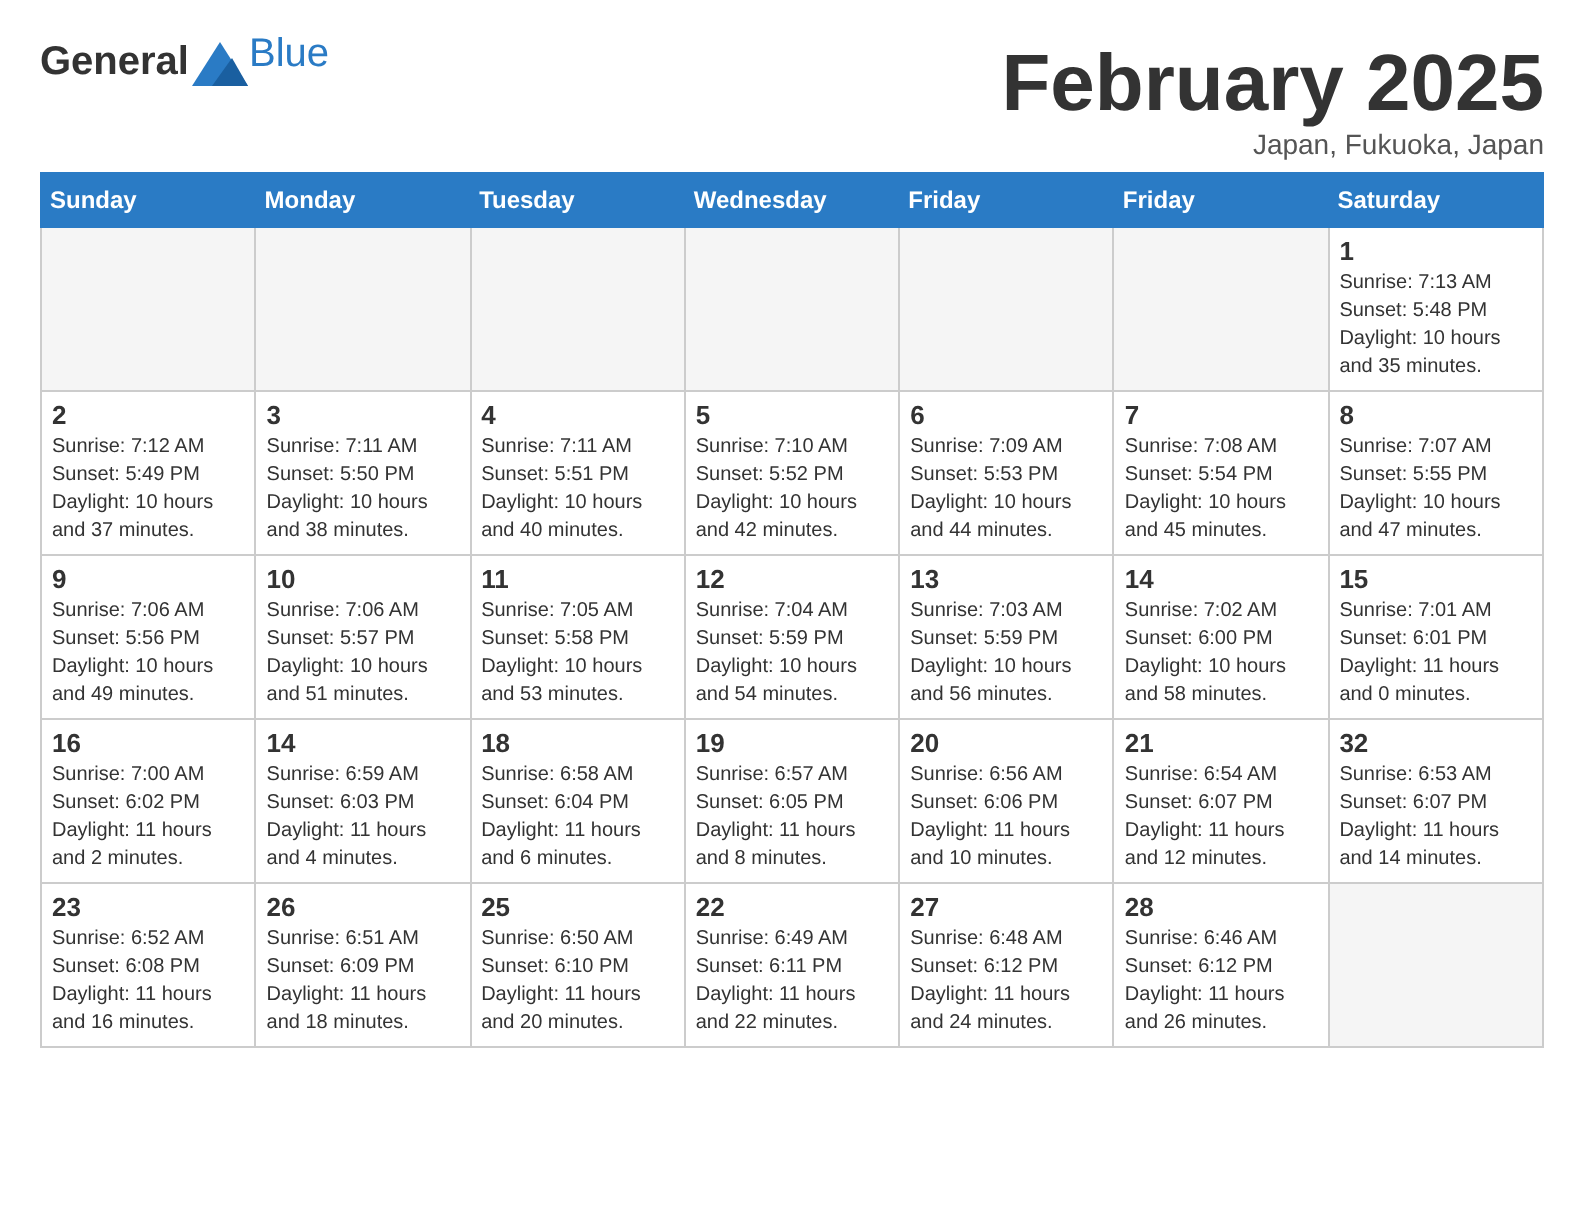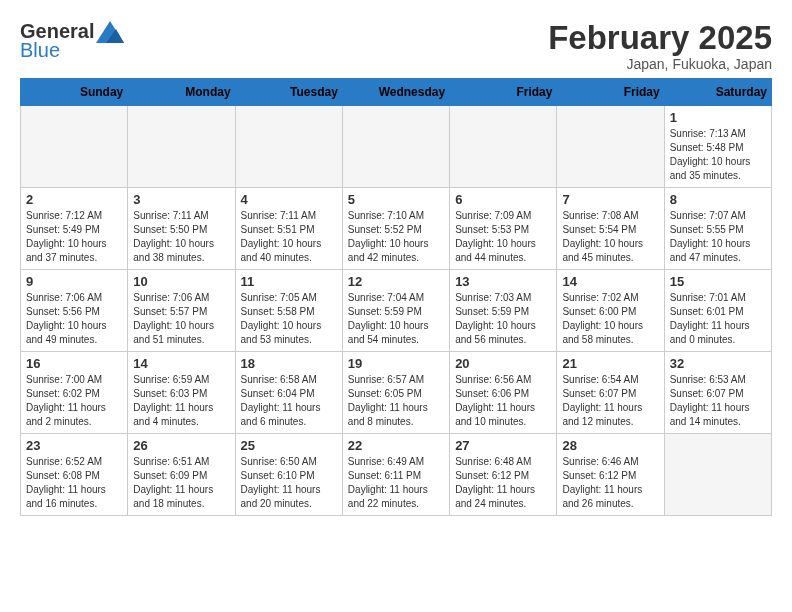--- a/index.html
+++ b/index.html
@@ -11,48 +11,48 @@
       padding: 20px;
     }
     .header {
       display: flex;
       justify-content: space-between;
       align-items: flex-start;
       margin-bottom: 4px;
     }
     .logo {
       display: flex;
-      flex-direction: column;
+      flex-direction: row;
       align-items: flex-start;
     }
     .title-block {
       text-align: right;
     }
     .calendar-title {
-      font-size: 33px;
+      font-size: 40px;
       font-weight: bold;
       color: #333;
       line-height: 1.1;
     }
     .calendar-subtitle {
       font-size: 14px;
       color: #555;
     }
     .calendar {
       width: 100%;
       border-collapse: collapse;
       margin-top: 6px;
     }
     .calendar th {
       background-color: #2a7bc5;
-      color: #000000;
+      color: #ffffff;
       font-size: 12px;
       font-weight: bold;
       padding: 6px 4px;
-      text-align: right;
+      text-align: left;
       border: 1px solid #2a7bc5;
     }
     .calendar td {
       border: 1px solid #ccc;
       vertical-align: top;
       padding: 4px 5px;
       width: 107px;
       min-height: 80px;
       font-size: 10px;
       color: #333;

